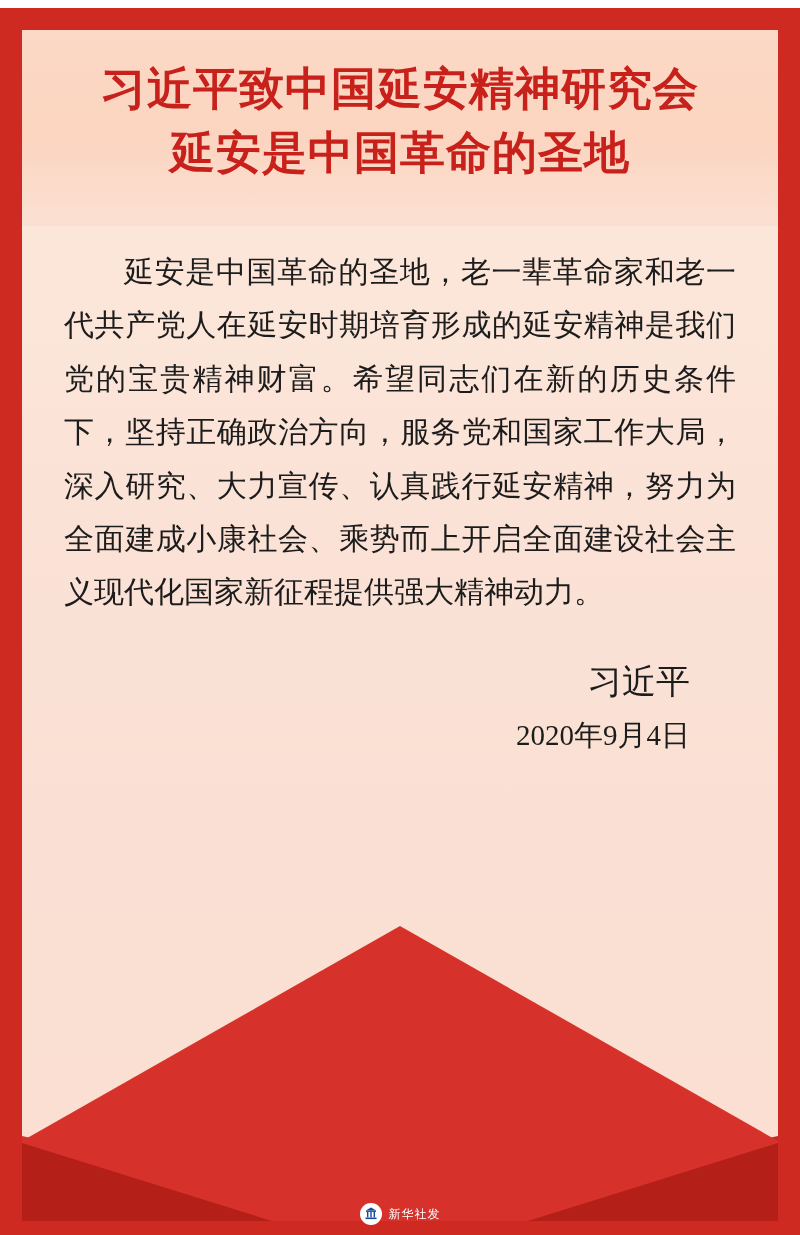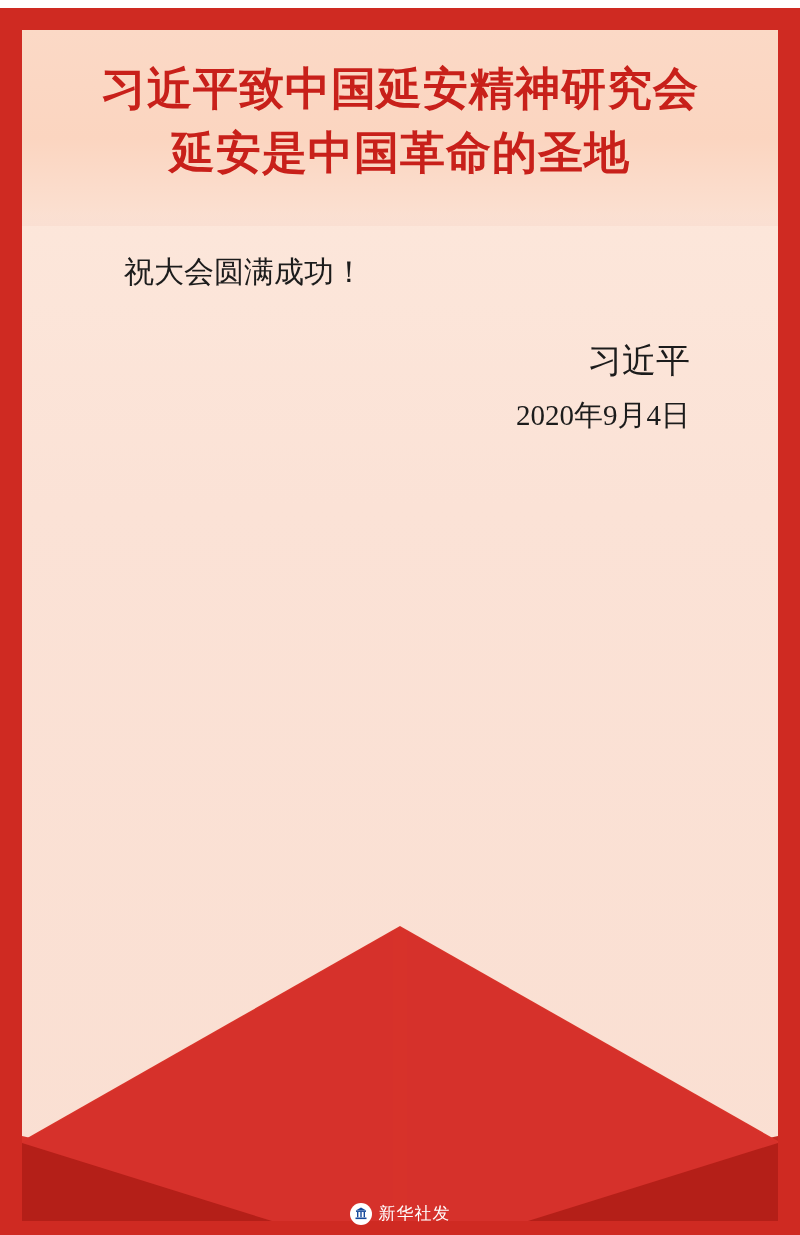--- a/index.html
+++ b/index.html
@@ -102,21 +102,21 @@
   .env svg { display: block; width: 100%; height: 100%; }
 
   
   .credit {
     position: absolute;
     left: 0;
     bottom: 18px;
     width: 100%;
     text-align: center;
     color: #ffffff;
-    font-size: 17px;
+    font-size: 12px;
     letter-spacing: 1px;
     display: flex;
     align-items: center;
     justify-content: center;
     gap: 7px;
     font-family: "Liberation Sans", sans-serif;
   }
   .credit .logo {
     width: 22px;
     height: 22px;
@@ -137,21 +137,21 @@
   <div class="card">
 
     <div class="title-band">
       <div class="title">
         <span class="line">习近平致中国延安精神研究会</span>
         <span class="line">延安是中国革命的圣地</span>
       </div>
     </div>
 
     <div class="letter">
-      <p class="para">祝大会圆满成功！</p>
+      <p class="para">延安是中国革命的圣地，老一辈革命家和老一代共产党人在延安时期培育形成的延安精神是我们党的宝贵精神财富。希望同志们在新的历史条件下，坚持正确政治方向，服务党和国家工作大局，深入研究、大力宣传、认真践行延安精神，努力为全面建成小康社会、乘势而上开启全面建设社会主义现代化国家新征程提供强大精神动力。</p>
 
       <div class="signature">
         <span class="sign-name">习近平</span>
         <span class="sign-date">2020年9月4日</span>
       </div>
     </div>
 
     <div class="env">
       <svg viewBox="0 0 756 510" preserveAspectRatio="none" aria-hidden="true">
 

